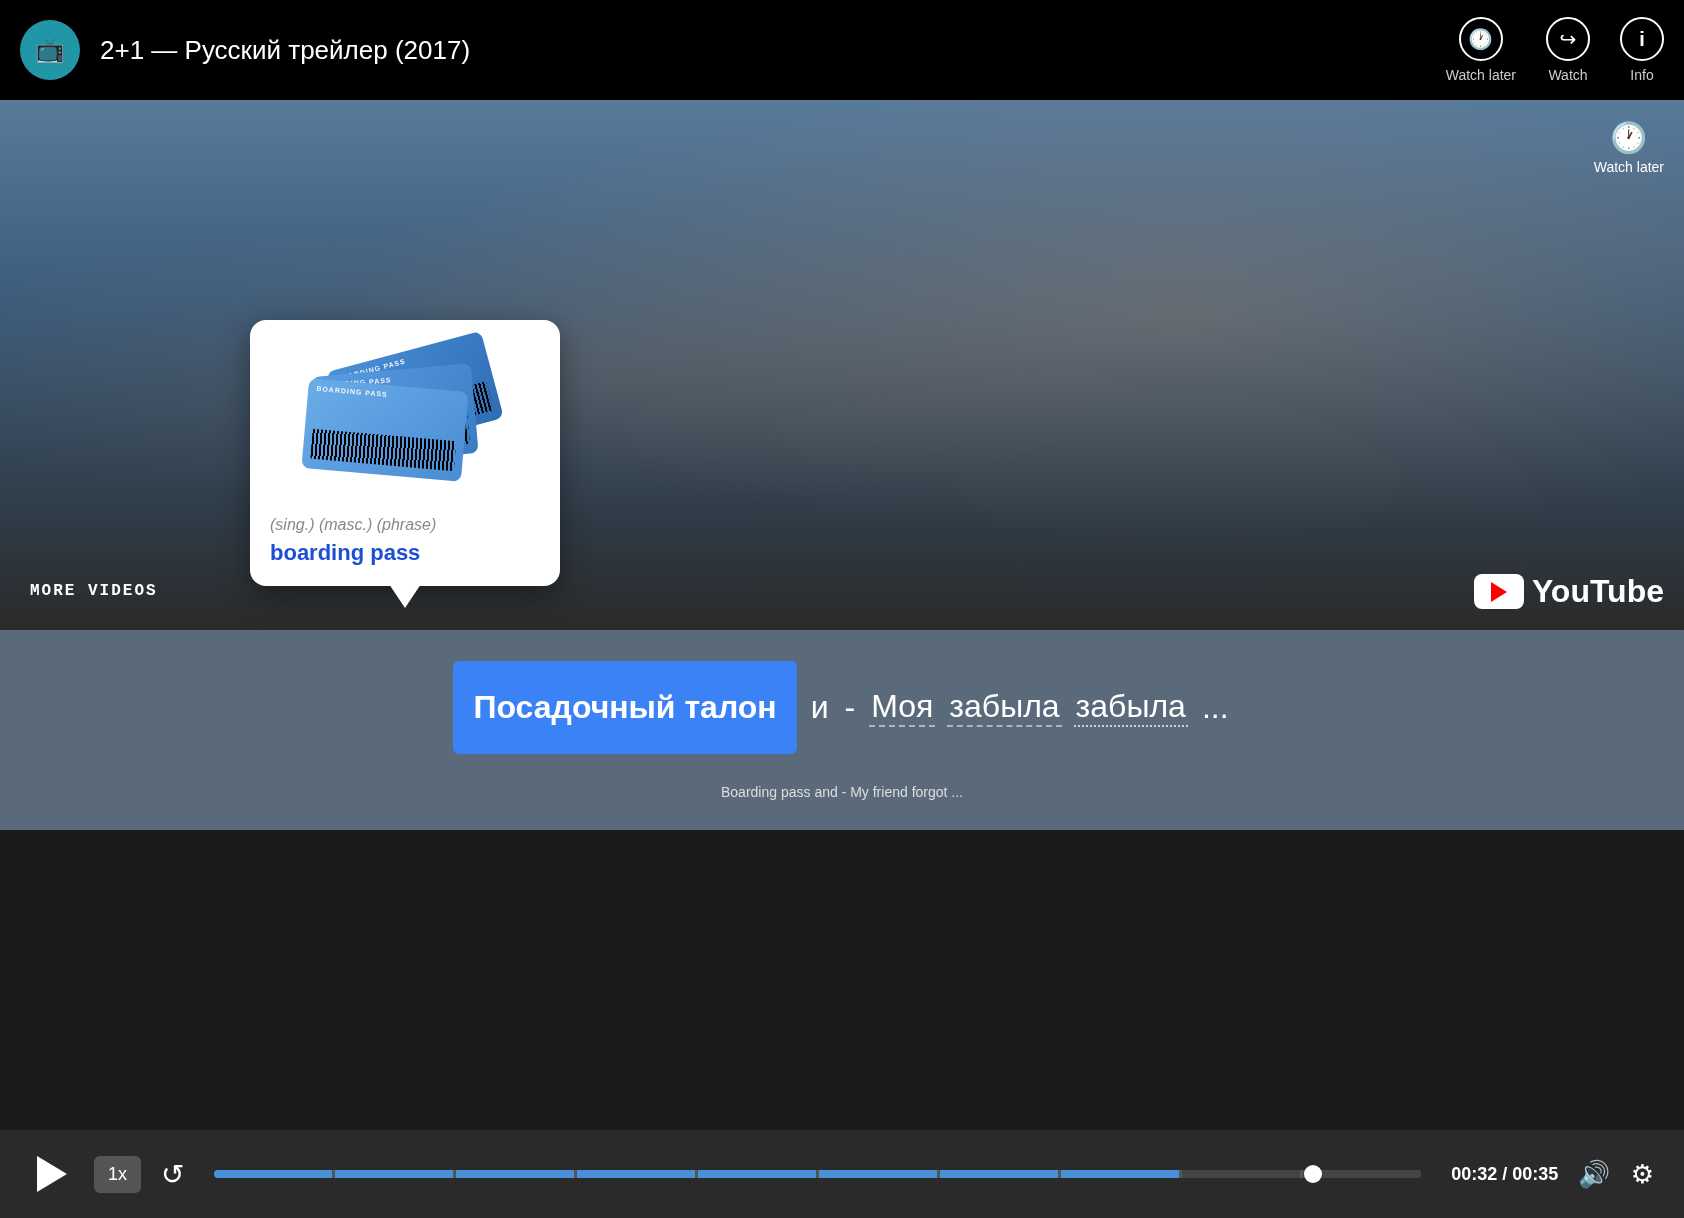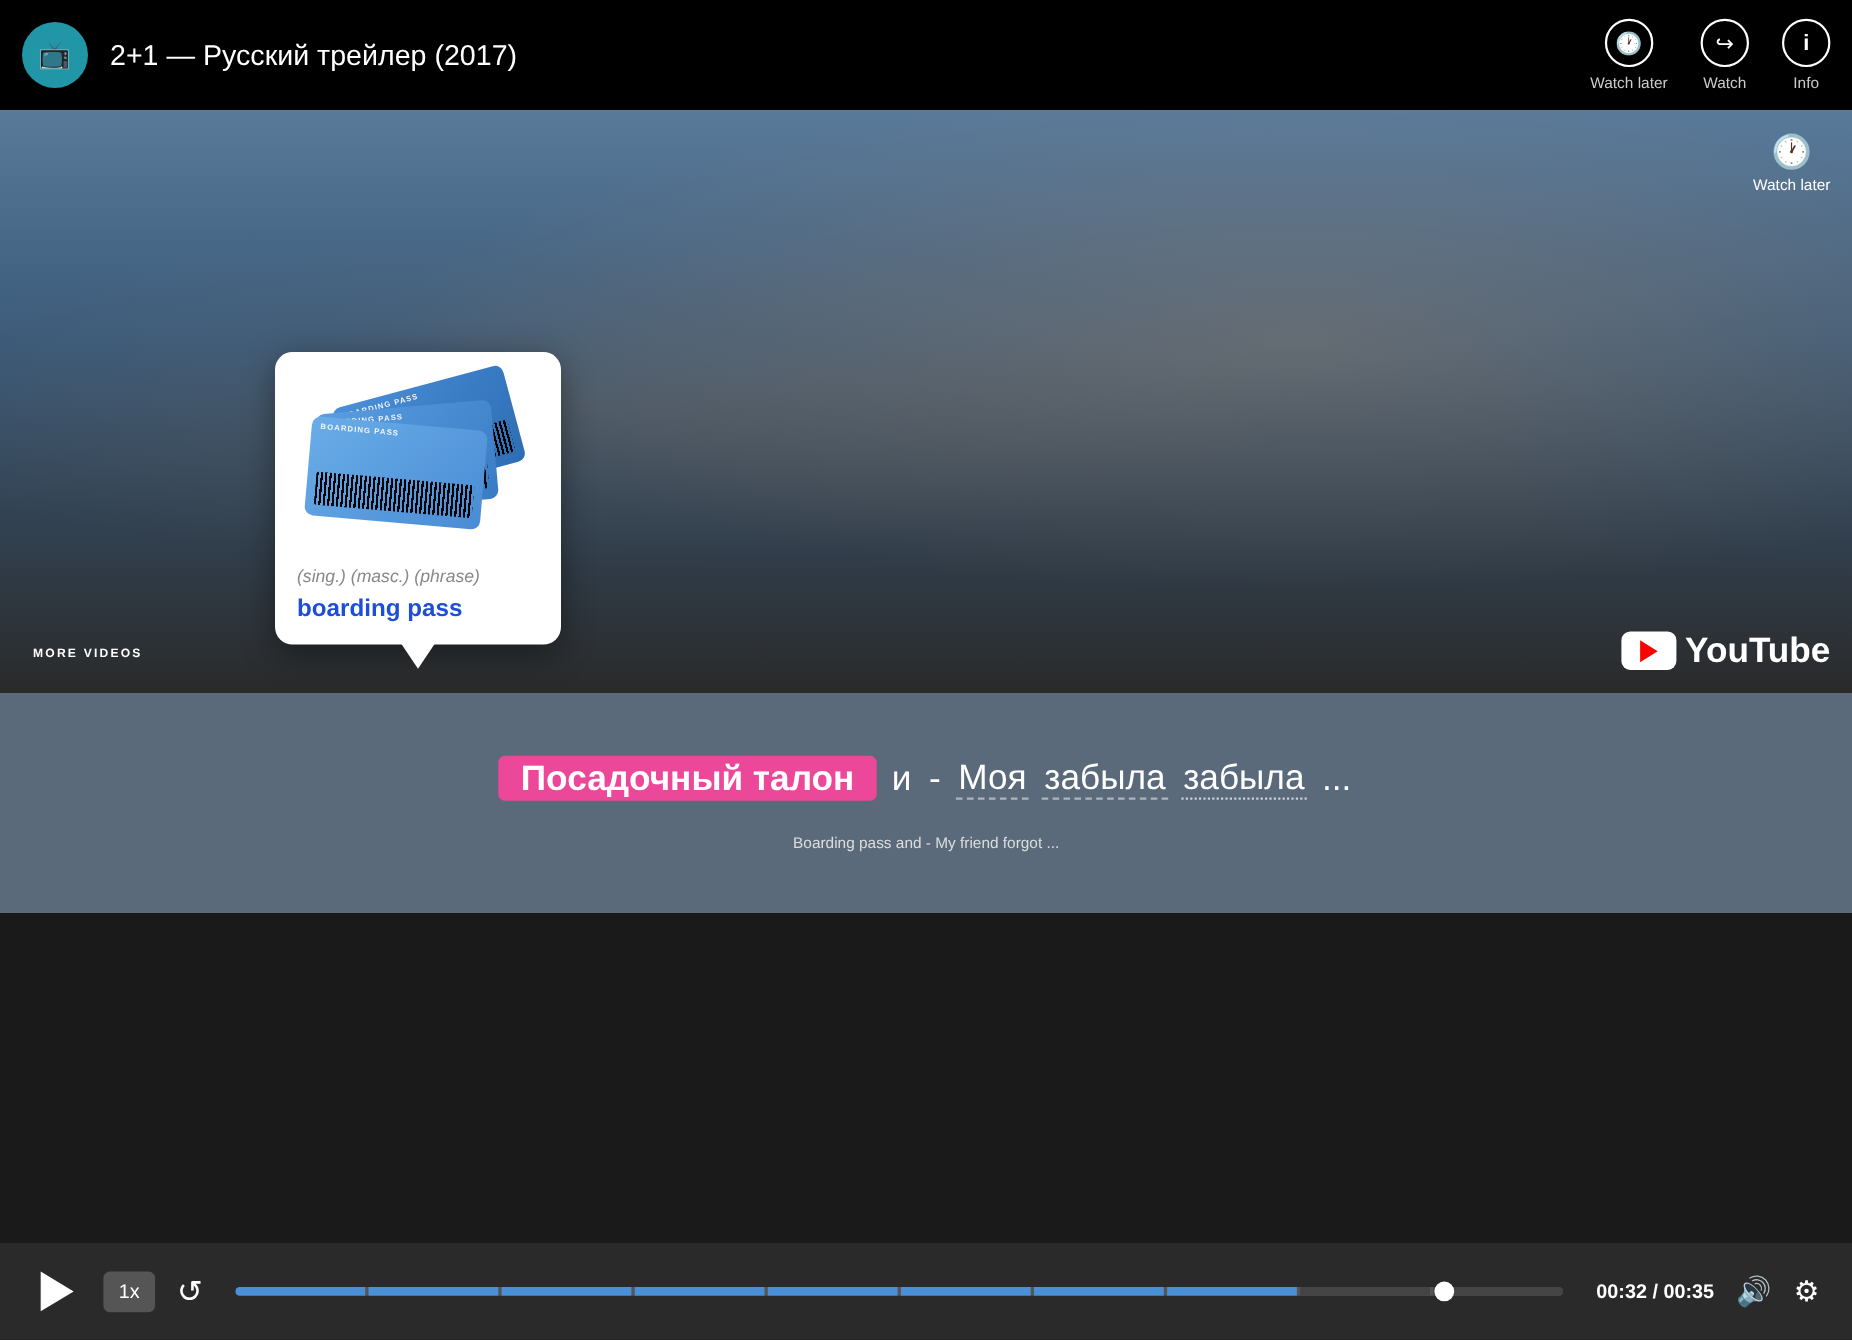--- a/index.html
+++ b/index.html
@@ -111,23 +111,24 @@
     }
     .watch-later-badge .wl-text {
       font-size: 14px;
     }
 
     .more-videos-label {
       position: absolute;
       bottom: 30px;
       left: 30px;
       color: white;
-      font-size: 11px;
+      font-size: 16px;
       letter-spacing: 2px;
       font-weight: bold;
+      font-family: Liberation Mono, monospace;
     }
 
     .youtube-logo {
       position: absolute;
       bottom: 20px;
       right: 20px;
       display: flex;
       align-items: center;
       gap: 8px;
     }
@@ -152,21 +153,21 @@
       font-size: 32px;
       font-weight: bold;
       font-family: 'YouTube Noto', Arial, sans-serif;
     }
 
     
     .tooltip-popup {
       position: absolute;
       top: 220px;
       left: 250px;
-      width: 260px;
+      width: 310px;
       background: white;
       border-radius: 16px;
       padding: 20px;
       box-shadow: 0 8px 30px rgba(0,0,0,0.4);
       z-index: 10;
     }
     .tooltip-image {
       width: 220px;
       height: 160px;
       margin: 0 auto 16px;
@@ -269,22 +270,22 @@
       justify-content: center;
     }
     .subtitle-word {
       color: white;
       font-size: 32px;
       cursor: pointer;
       position: relative;
       padding: 0 2px;
     }
     .subtitle-word.highlighted {
-      background: #ec4899;
-      padding: 2px 20px;
+      background: #3b82f6;
+      padding: 28px 20px;
       border-radius: 6px;
       font-weight: bold;
     }
     .subtitle-word.underlined {
       border-bottom: 2px dotted rgba(255,255,255,0.7);
     }
     .subtitle-word.dashed-underline {
       border-bottom: 2px dashed rgba(255,255,255,0.5);
     }
     .translation-line {

